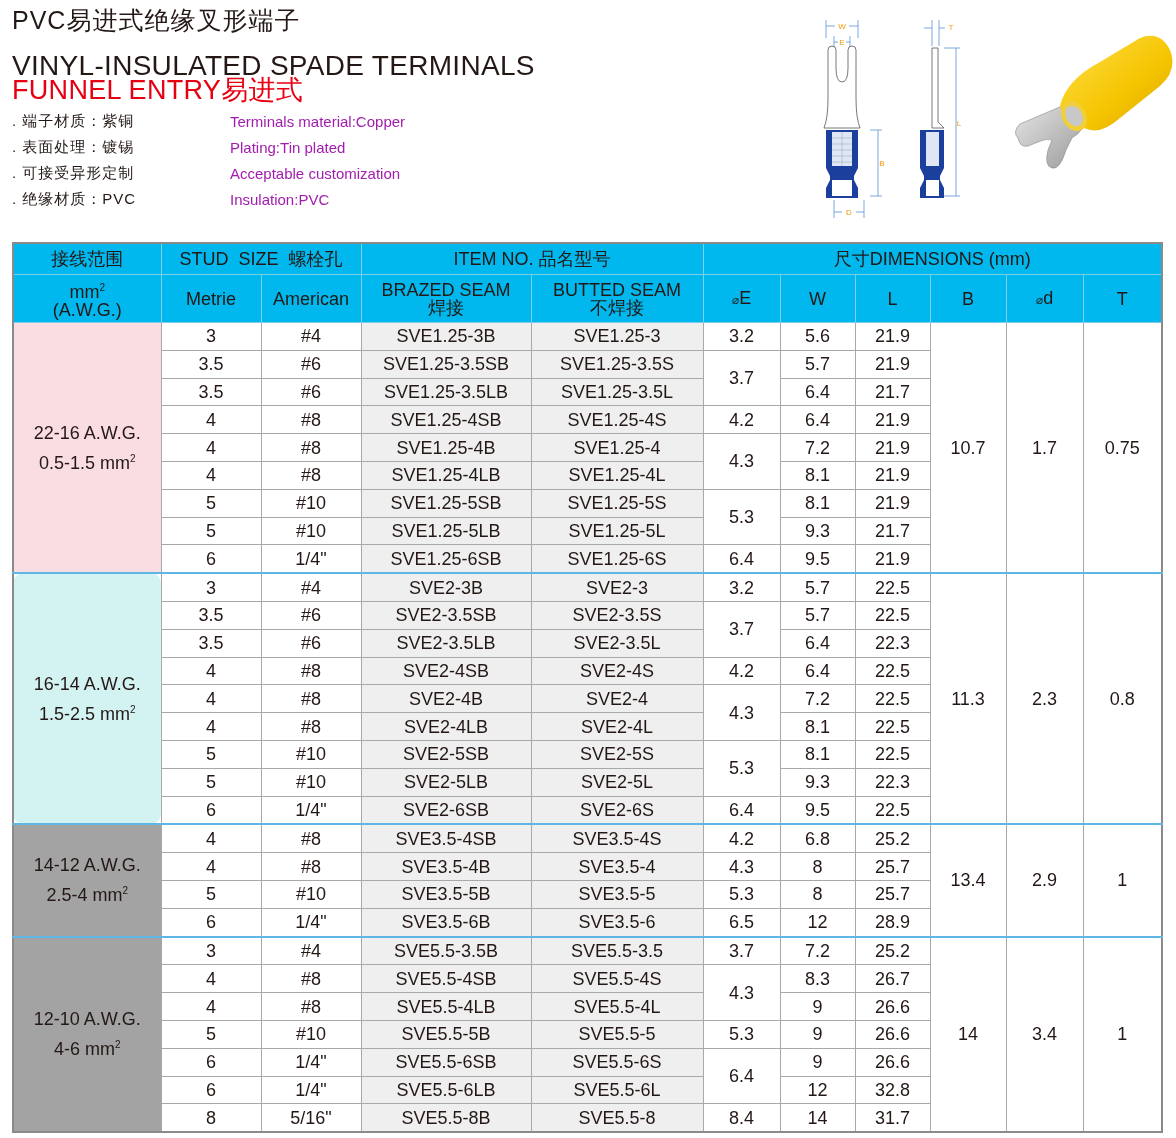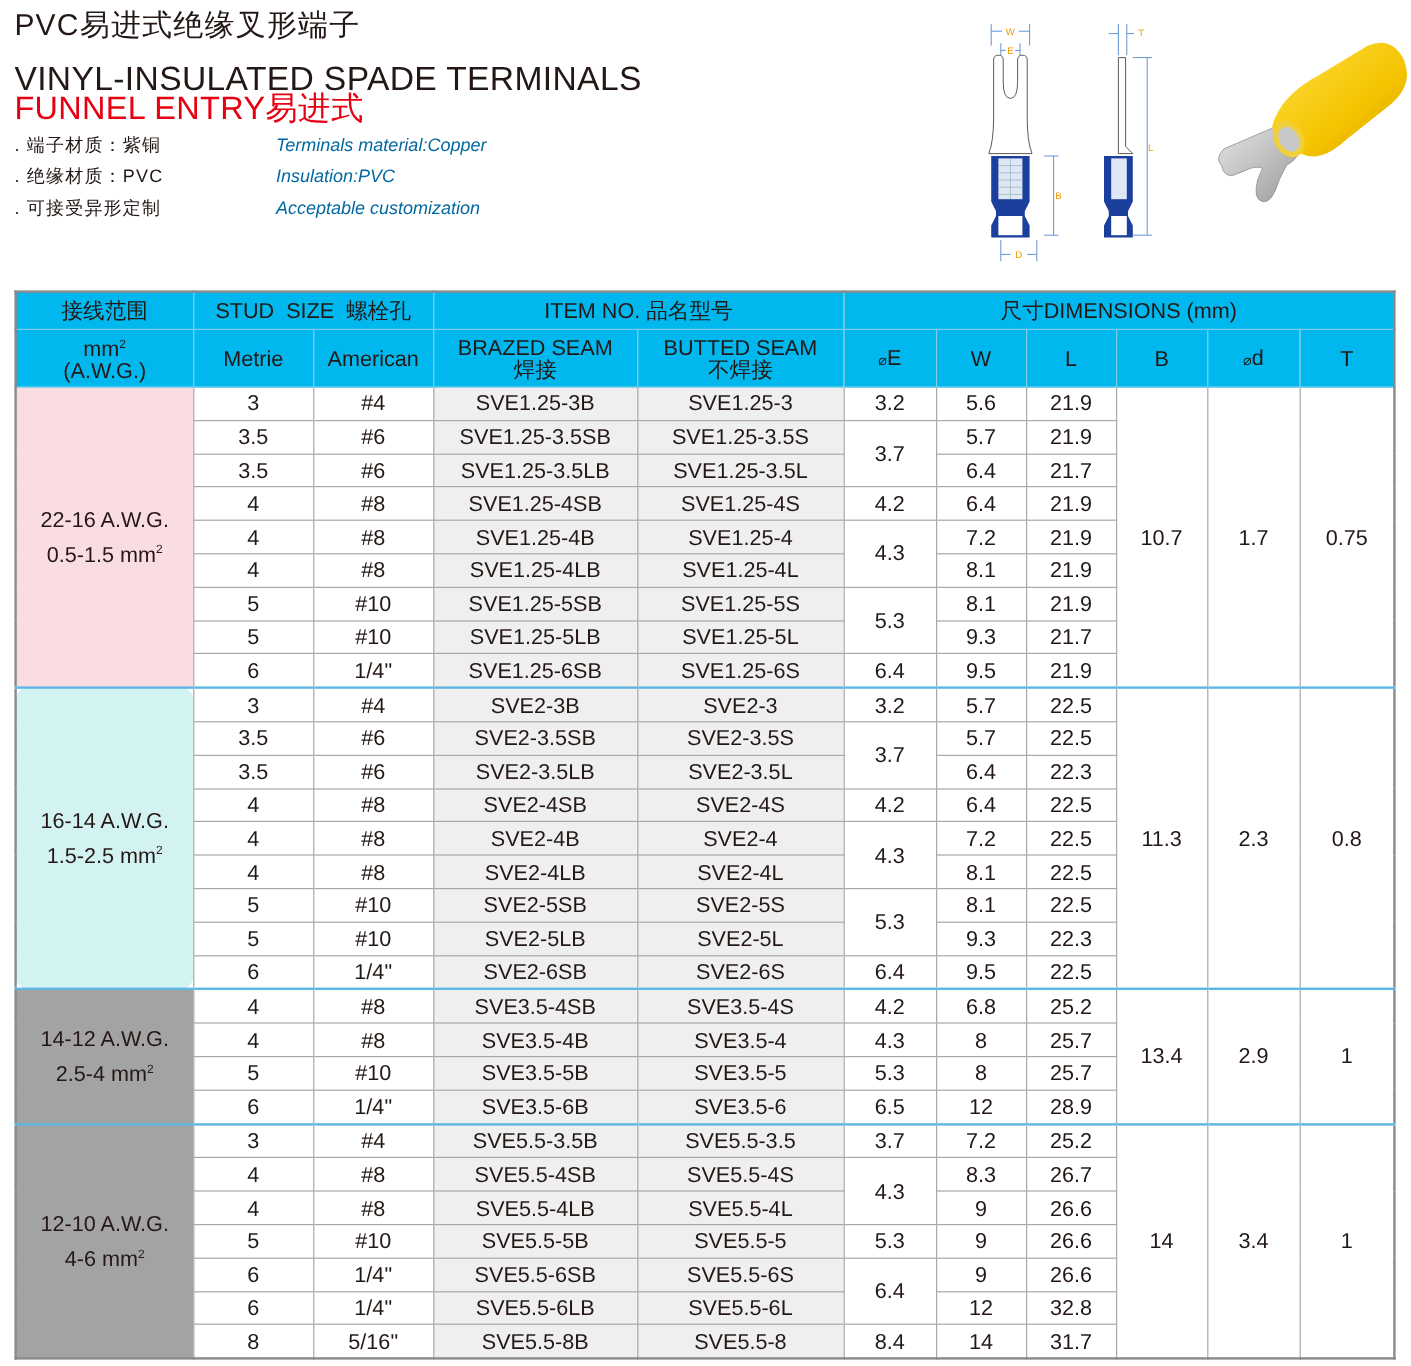--- a/index.html
+++ b/index.html
@@ -4,21 +4,21 @@
 <style>
   html, body { margin: 0; padding: 0; background: #ffffff; }
   body { width: 1176px; height: 1138px; position: relative; overflow: hidden;
          font-family: "Liberation Sans", "DejaVu Sans", sans-serif; color: #231815; }
   .title-cn { position: absolute; left: 12px; top: 4px; font-size: 25px; letter-spacing: 1px; color: #231815; }
   .title-en { position: absolute; left: 12px; top: 50px; font-size: 28px; letter-spacing: 0.3px; color: #231815; }
   .title-red { position: absolute; left: 12px; top: 72px; font-size: 27px; letter-spacing: 0.3px; color: #e60012; }
   .specs { position: absolute; left: 12px; top: 108px; width: 440px; }
   .spec-row { display: flex; height: 26px; align-items: center; font-size: 15px; gap: 20px; }
   .spec-cn { width: 198px; letter-spacing: 1px; }
-  .spec-en { color: #0369a1; font-style: italic; }
+  .spec-en { color: #a21caf; }
   .drawing { position: absolute; left: 820px; top: 8px; width: 160px; height: 210px; }
   .photo { position: absolute; left: 1000px; top: 20px; width: 176px; height: 170px; }
 
   table.spec { position: absolute; left: 12px; top: 242px; width: 1149px; border-collapse: collapse;
                font-size: 18px; table-layout: fixed; border: 2px solid #8a8a8a; }
   table.spec th, table.spec td { border: 1px solid #a8a8a8; text-align: center; padding: 0; }
   table.spec thead th { background: #00b8ee; font-weight: normal; color: #231815; border-color: #7fcde9; }
   table.spec thead tr.h1 th { height: 30px; font-size: 18px; }
   table.spec thead tr.h2 th { height: 47px; font-size: 18px; line-height: 18px; }
   table.spec tbody td { height: 26.8px; line-height: 26px; }
@@ -41,26 +41,30 @@
   <div class="title-en">VINYL-INSULATED SPADE TERMINALS</div>
   <div class="title-red">FUNNEL ENTRY易进式</div>
 </div>
 
 <div class="specs">
   <div class="spec-row">
     <span class="spec-cn">. 端子材质：紫铜</span>
     <span class="spec-en">Terminals material:Copper</span>
   </div>
   <div class="spec-row">
-    <span class="spec-cn">. 绝缘材质：PVC</span>
-    <span class="spec-en">Insulation:PVC</span>
+    <span class="spec-cn">. 表面处理：镀锡</span>
+    <span class="spec-en">Plating:Tin plated</span>
   </div>
   <div class="spec-row">
     <span class="spec-cn">. 可接受异形定制</span>
     <span class="spec-en">Acceptable customization</span>
+  </div>
+  <div class="spec-row">
+    <span class="spec-cn">. 绝缘材质：PVC</span>
+    <span class="spec-en">Insulation:PVC</span>
   </div>
 </div>
 
 <svg class="drawing" viewBox="0 0 160 210" xmlns="http://www.w3.org/2000/svg">
   <g stroke="#5b8fd1" stroke-width="0.8" fill="none">
     <line x1="6" y1="12" x2="6" y2="30"></line>
       <line x1="38" y1="12" x2="38" y2="30"></line>
     <line x1="6" y1="18" x2="15" y2="18"></line>
       <line x1="29" y1="18" x2="38" y2="18"></line>
     <line x1="14" y1="28" x2="14" y2="40"></line>

